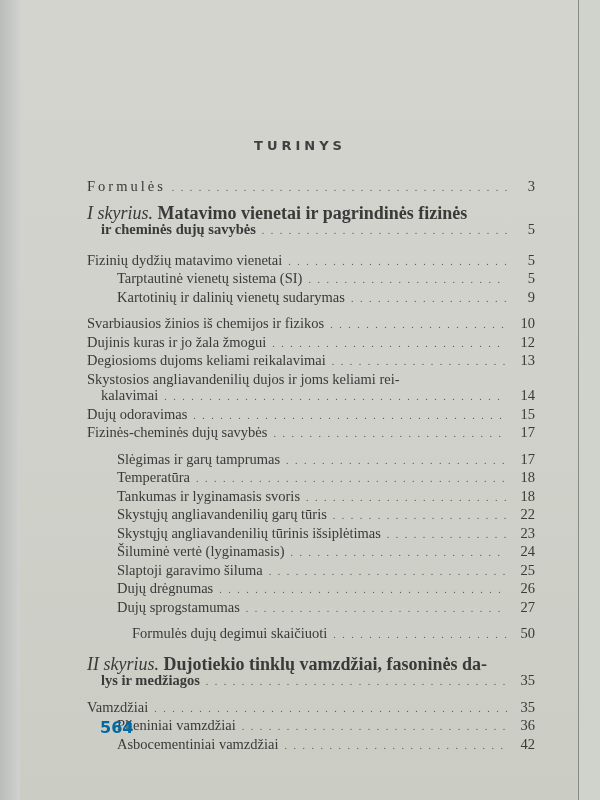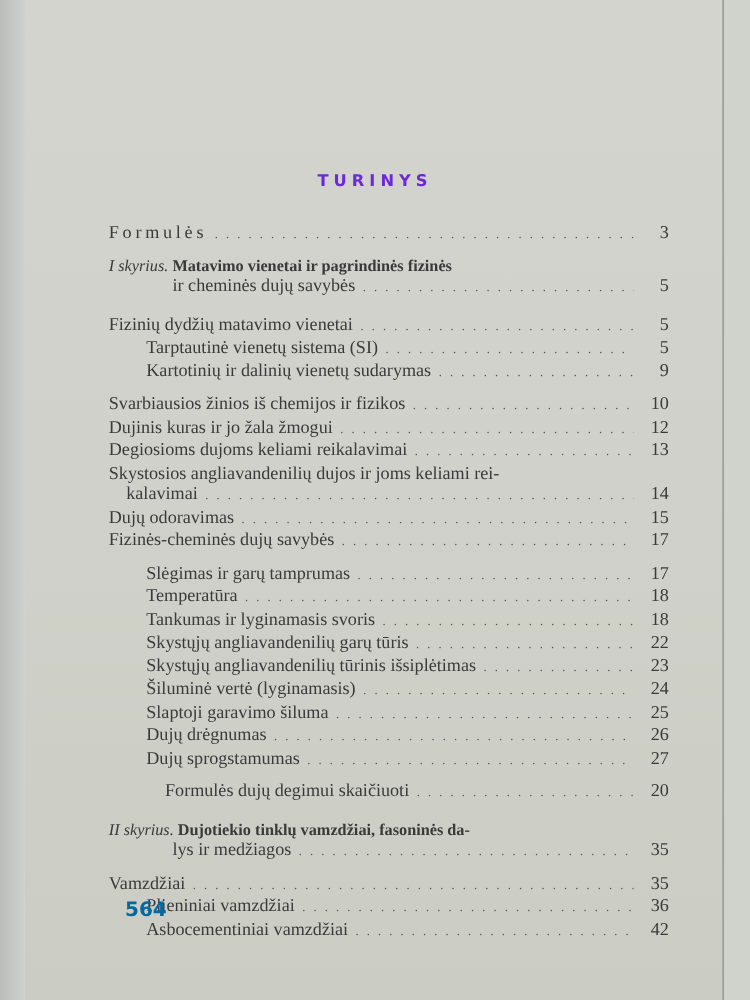--- a/index.html
+++ b/index.html
@@ -17,46 +17,46 @@
       position: absolute; left: 20px; top: 0; width: 570px; height: 800px;
       background: linear-gradient(180deg, #d3d4cd 0%, #cfd1ca 50%, #cbcdc5 100%);
     }
     .right-edge {
       position: absolute; left: 578px; top: 0; width: 22px; height: 800px;
       background: #d0d2cc; border-left: 1px solid #8a8a84;
     }
     .title {
       position: absolute; left: 0; top: 138px; width: 600px; text-align: center;
       font-family: "DejaVu Sans", sans-serif; font-weight: bold;
-      font-size: 13px; letter-spacing: 4px; color: #6d28d9;
+      font-size: 13px; letter-spacing: 4px; color: #404040;
     }
     .toc { position: absolute; left: 87px; top: 178px; width: 448px; }
     .row {
       position: relative; display: flex; align-items: baseline;
       font-size: 14.5px; line-height: 16.5px; white-space: nowrap;
     }
     .row .label { white-space: nowrap; }
     .row .dots {
       flex: 1; overflow: hidden; margin: 0 6px; color: #555;
       letter-spacing: 2px; font-size: 10px;
     }
     .row .dots::before {
       content: ". . . . . . . . . . . . . . . . . . . . . . . . . . . . . . . . . . . . . . . . . . . . . . . . . . . . . . . . . . . . . . . . . . . . . . . . . . . . . . . . . . . .";
     }
     .row .pg { width: 22px; text-align: right; }
     .lvl0 { padding-left: 0; }
     .lvl1 { padding-left: 30px; justify-content: flex-end; }
     .lvl2 { padding-left: 45px; justify-content: space-between; }
     .gap-s { margin-top: 8px; }
     .gap-m { margin-top: 12px; }
-    .chapter-line1 { font-size: 13px; line-height: 16.5px; }
+    .chapter-line1 { font-size: 18px; line-height: 16.5px; }
     .chapter-line1 i { font-style: italic; }
     .chapter-line1 b { font-weight: bold; }
     .chapter-cont { padding-left: 14px; }
-    .chapter-cont .label { font-weight: normal; margin-left: 37px; }
+    .chapter-cont .label { font-weight: bold; }
     .spaced { letter-spacing: 3px; }
     .page-number {
       position: absolute; left: 100px; top: 718px;
       font-family: "DejaVu Sans", sans-serif; font-weight: bold; font-size: 16px; color: #0369a1;
     }
   </style>
 </head>
 <body>
 
 <div class="left-strip"></div>
@@ -176,21 +176,21 @@
     <span class="pg">26</span>
   </div>
   <div class="row lvl1">
     <span class="label">Dujų sprogstamumas</span>
     <span class="dots"></span>
     <span class="pg">27</span>
   </div>
   <div class="row lvl2 gap-s">
     <span class="label">Formulės dujų degimui skaičiuoti</span>
     <span class="dots"></span>
-    <span class="pg">20</span>
+    <span class="pg">50</span>
   </div>
 
   <div class="gap-m">
     <div class="chapter-line1">
       <i>II skyrius.</i>
       <b>Dujotiekio tinklų vamzdžiai, fasoninės da-</b>
     </div>
     <div class="row chapter-cont">
       <span class="label">lys ir medžiagos</span>
       <span class="dots"></span>

